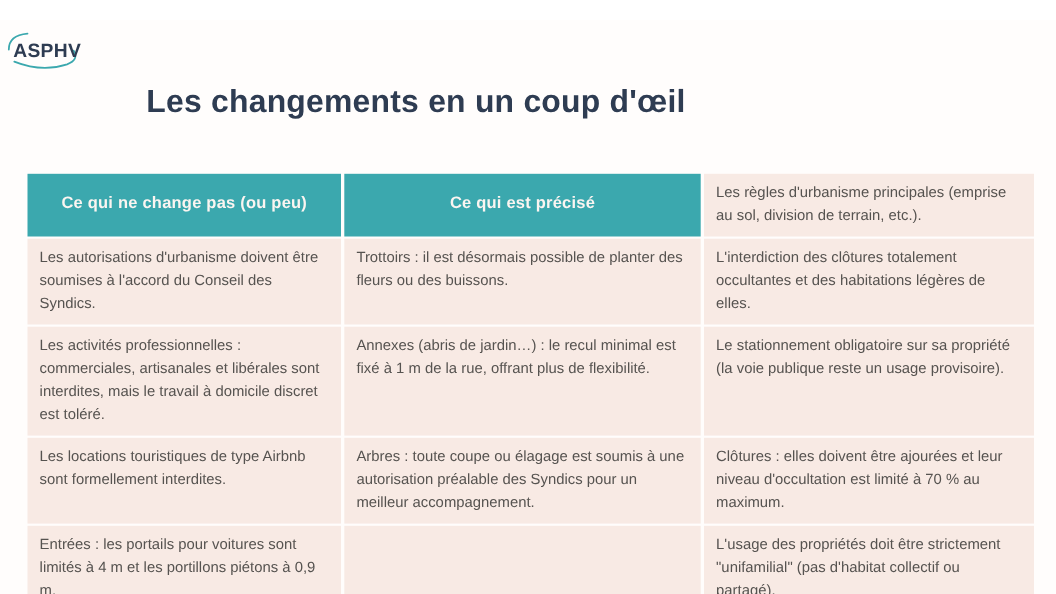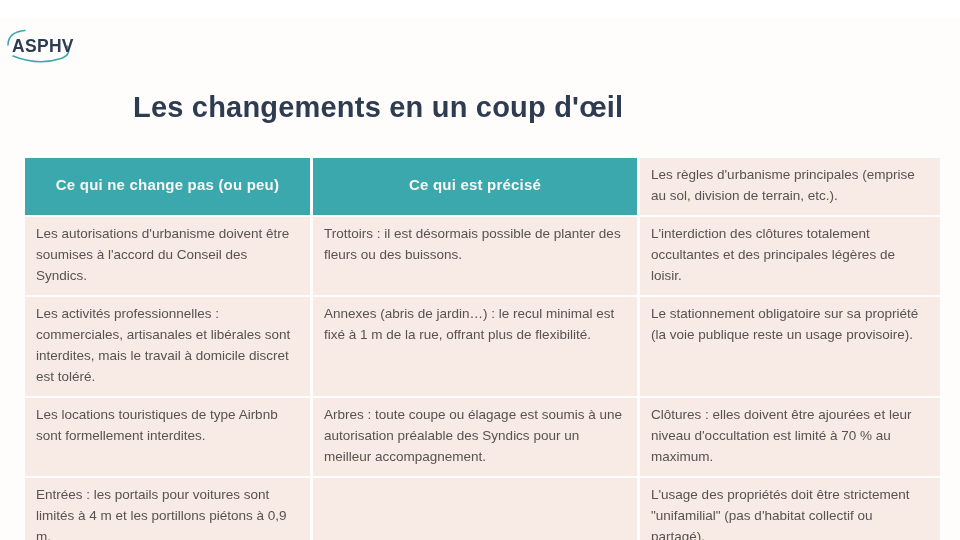--- a/index.html
+++ b/index.html
@@ -19,21 +19,21 @@
   .logo {
     position: absolute;
     left: 4px;
     top: 6px;
     width: 78px;
     height: 44px;
   }
   .page-title {
     position: absolute;
     left: 133px;
-    top: 54px;
+    top: 40px;
     font-size: 29px;
     font-weight: 700;
     color: #2e3c52;
     letter-spacing: 0.2px;
     white-space: nowrap;
   }
   .changes-table {
     position: absolute;
     left: 25px;
     top: 140px;
@@ -75,21 +75,21 @@
 
   <div class="changes-table">
 
     <div class="th">Ce qui ne change pas (ou peu)</div>
     <div class="th">Ce qui est précisé</div>
 
     <div class="td">Les règles d'urbanisme principales (emprise au sol, division de terrain, etc.).</div>
     <div class="td">Les autorisations d'urbanisme doivent être soumises à l'accord du Conseil des Syndics.</div>
     <div class="td">Trottoirs : il est désormais possible de planter des fleurs ou des buissons.</div>
 
-    <div class="td">L'interdiction des clôtures totalement occultantes et des principales légères de loisir.</div>
+    <div class="td">L'interdiction des clôtures totalement occultantes et des habitations légères de elles.</div>
     <div class="td">Les activités professionnelles : commerciales, artisanales et libérales sont interdites, mais le travail à domicile discret est toléré.</div>
     <div class="td">Annexes (abris de jardin…) : le recul minimal est fixé à 1 m de la rue, offrant plus de flexibilité.</div>
 
     <div class="td">Le stationnement obligatoire sur sa propriété (la voie publique reste un usage provisoire).</div>
     <div class="td">Les locations touristiques de type Airbnb sont formellement interdites.</div>
     <div class="td">Arbres : toute coupe ou élagage est soumis à une autorisation préalable des Syndics pour un meilleur accompagnement.</div>
 
     <div class="td">Clôtures : elles doivent être ajourées et leur niveau d'occultation est limité à 70 % au maximum.</div>
     <div class="td">Entrées : les portails pour voitures sont limités à 4 m et les portillons piétons à 0,9 m.</div>
 

